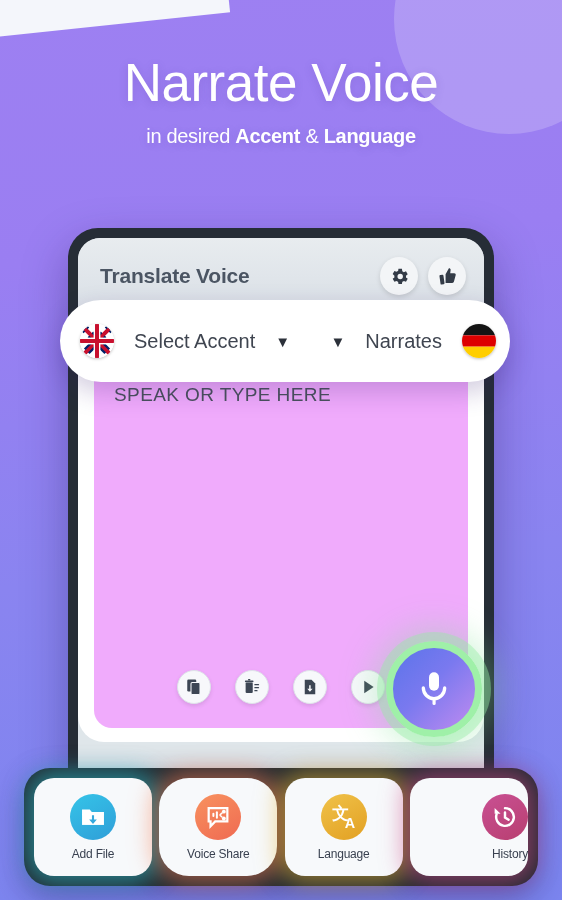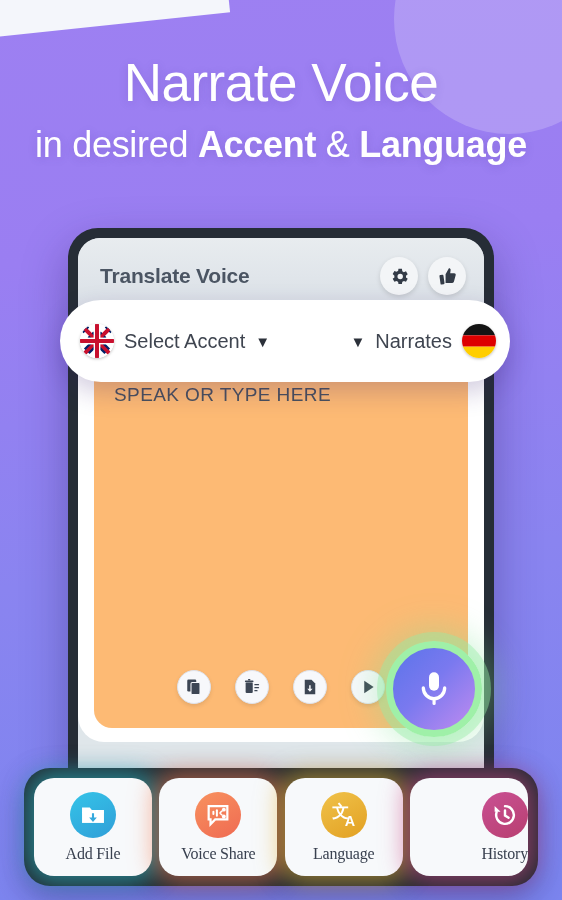--- a/index.html
+++ b/index.html
@@ -38,21 +38,21 @@
   
   .headline{
     position:absolute; left:0; right:0; top:56px;
     text-align:center; color:#ffffff;
     text-shadow:0 2px 10px rgba(70,40,140,0.18);
   }
   .h1{
     font-size:53px; font-weight:normal; letter-spacing:-0.5px; line-height:1.0;
   }
   .h2{
-    margin-top:16px; font-size:36px; line-height:1.12; font-weight:normal;
+    margin-top:16px; font-size:20px; line-height:1.12; font-weight:normal;
     letter-spacing:-0.3px;
   }
   .h2 b{ font-weight:bold; }
   .amp{ font-weight:normal; }
 
   
   .phone{
     position:absolute; left:68px; top:228px;
     width:426px; height:600px;
     background:#262d36;
@@ -98,37 +98,37 @@
     box-shadow:0 10px 26px rgba(50,25,110,0.22);
     z-index:6;
   }
   .flag{
     width:34px; height:34px; border-radius:50%;
     overflow:hidden; flex:0 0 auto;
     box-shadow:0 1px 3px rgba(0,0,0,0.25);
     position:relative;
   }
   .sel{
-    display:flex; align-items:center; gap:10px;
+    display:flex; align-items:center; gap:20px;
   }
   .sel-label{ font-size:20px; color:#3f4550; }
   .caret{ font-size:15px; color:#2c313a; }
   .spacer{ flex:1 1 auto; }
 
   
   .text-card-wrap{
     position:absolute; left:0; right:0; top:76px; bottom:86px;
     background:#ffffff;
     border-radius:0 0 26px 26px;
     padding:18px 16px 14px 16px;
   }
   .text-card{
     position:relative;
     width:100%; height:100%;
-    background:#fdba74;
+    background:#f0abfc;
     border-radius:18px;
     padding:52px 20px 18px 20px;
     display:flex; flex-direction:column;
   }
   .placeholder{
     font-size:19px; color:#4a515c; letter-spacing:0.4px;
   }
   .action-row{
     margin-top:auto;
     display:flex; justify-content:center; gap:24px;
@@ -181,24 +181,24 @@
     background:#f7f9fb;
     border-radius:20px;
     display:flex; flex-direction:column; align-items:center; justify-content:center;
     gap:7px;
   }
   .fcard .fico{
     width:46px; height:46px; border-radius:50%;
     display:flex; align-items:center; justify-content:center;
   }
   .flabel{
-    font-size:16px; color:#394150; letter-spacing:-0.2px;font-family:Liberation Serif, serif;
+    font-size:12px; color:#394150; letter-spacing:-0.2px;
   }
   .glow-0{ box-shadow:0 0 22px 7px rgba(46,196,212,0.55); }
-  .glow-1{ box-shadow:0 0 22px 7px rgba(244,126,86,0.55); }
+  .glow-1{ box-shadow:0 0 22px 7px rgba(244,126,86,0.55);border-radius:30px; }
   .glow-2{ box-shadow:0 0 22px 7px rgba(232,180,55,0.55); }
   .glow-3{ box-shadow:0 0 22px 7px rgba(204,74,136,0.55);align-items:flex-end; }
 </style>
 </head>
 <body>
 
 <div id="stage">
 
   <div class="tl-wedge"></div>
   <div class="tl-wedge2"></div>

